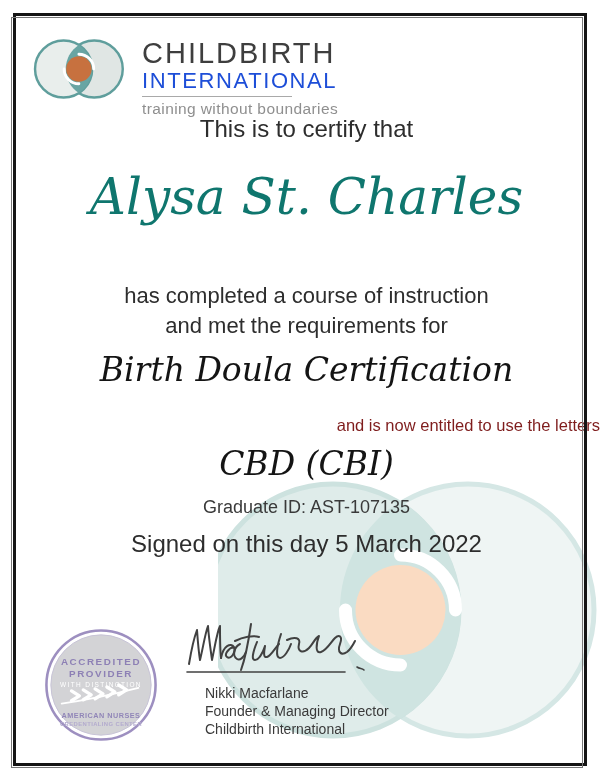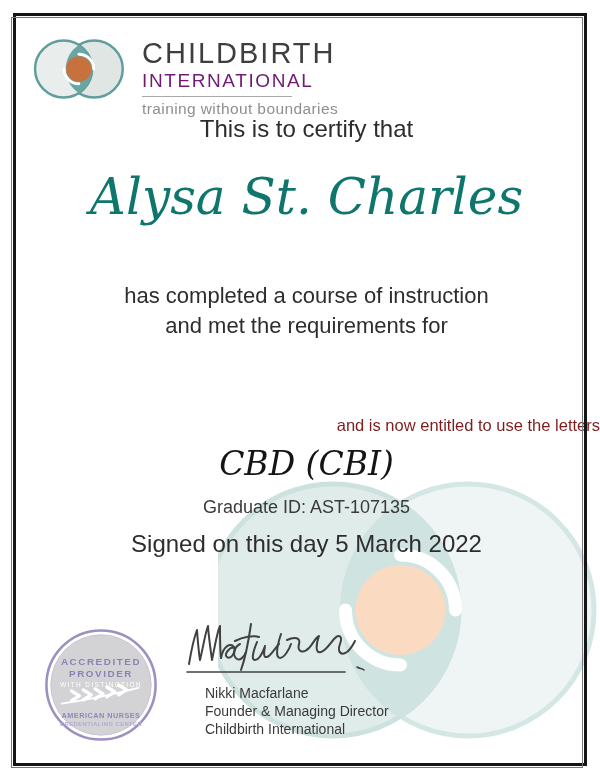--- a/index.html
+++ b/index.html
@@ -18,21 +18,21 @@
     content:""; position:absolute; inset:-2px;
     border:1.5px solid #777; transform:translate(-3px,3px);
   }
   
   .watermark { position:absolute; left:218px; top:460px; z-index:0; }
   
   .brand { position:absolute; left:33px; top:27px; display:flex; z-index:2; }
   .brand-logo { width:102px; height:84px; }
   .brand-text { margin-left:7px; padding-top:11px; }
   .brand-line1 { font-size:29px; letter-spacing:2px; color:#3e3e3e; line-height:30px; font-weight:400; }
-  .brand-line2 { font-size:19px; letter-spacing:1.6px; color:#701a75; line-height:25px; font-weight:400; }
+  .brand-line2 { font-size:22px; letter-spacing:1.6px; color:#1d4ed8; line-height:25px; font-weight:400; }
   .brand-divider { width:150px; height:1px; background:#a9a9a9; margin-top:3px; }
   .brand-tagline { font-size:15.5px; color:#8f8f8f; margin-top:3px; letter-spacing:0.4px; }
   
   .cline { position:absolute; left:0; width:100%; text-align:center; z-index:2;padding-left:13px; }
   .certify   { top:115px; font-size:24px; color:#2d2d2d; }
   .recipient { top:168px; font-size:50px; font-family:"DejaVu Serif", serif; font-style:italic; color:#0f766e; }
   .completed { top:281px; font-size:22px; line-height:30px; color:#2d2d2d; }
   .program   { top:350px; font-size:33px; font-family:"DejaVu Serif", serif; font-style:italic; color:#141414; }
   .entitled  { top:416px; font-size:16.5px; color:#7f1d1d;text-align:right; }
   .letters   { top:444px; font-size:33px; font-family:"DejaVu Serif", serif; font-style:italic; color:#141414; }
@@ -77,20 +77,21 @@
       <div class="brand-tagline">training without boundaries</div>
     </div>
   </div>
 
   <div class="cline certify">This is to certify that</div>
   <div class="cline recipient">Alysa St. Charles</div>
   <div class="cline completed">
     <div>has completed a course of instruction</div>
     <div>and met the requirements for</div>
   </div>
+  <div class="cline program">Birth Doula Certification</div>
   <div class="cline entitled">and is now entitled to use the letters</div>
   <div class="cline letters">CBD (CBI)</div>
   <div class="cline gradid">Graduate ID: AST-107135</div>
   <div class="cline signed">Signed on this day 5 March 2022</div>
 
   <div class="sig-block">
     <svg class="sig-svg" width="192" height="66" viewBox="0 0 192 66" aria-hidden="true">
       <g fill="none" stroke="#414141" stroke-width="2" stroke-linecap="round" stroke-linejoin="round">
         <path d="M6 50 C8 38 11 24 14 16 C15 30 16 40 17 46 C20 34 22 20 25 12 C26 26 28 38 29 46 C32 32 34 18 37 12 C37 24 37 36 38 44"></path>
         <path d="M38 44 C40 32 48 28 51 33 C53 38 48 46 44 43 C41 41 45 34 51 33"></path>

